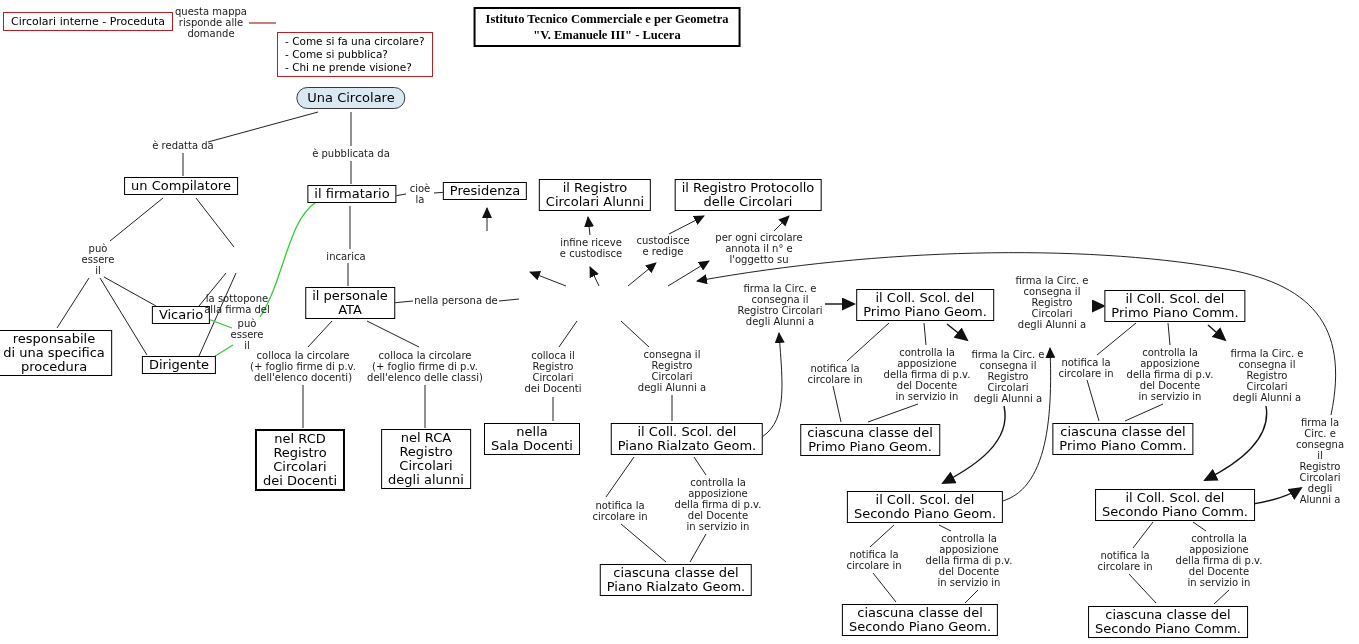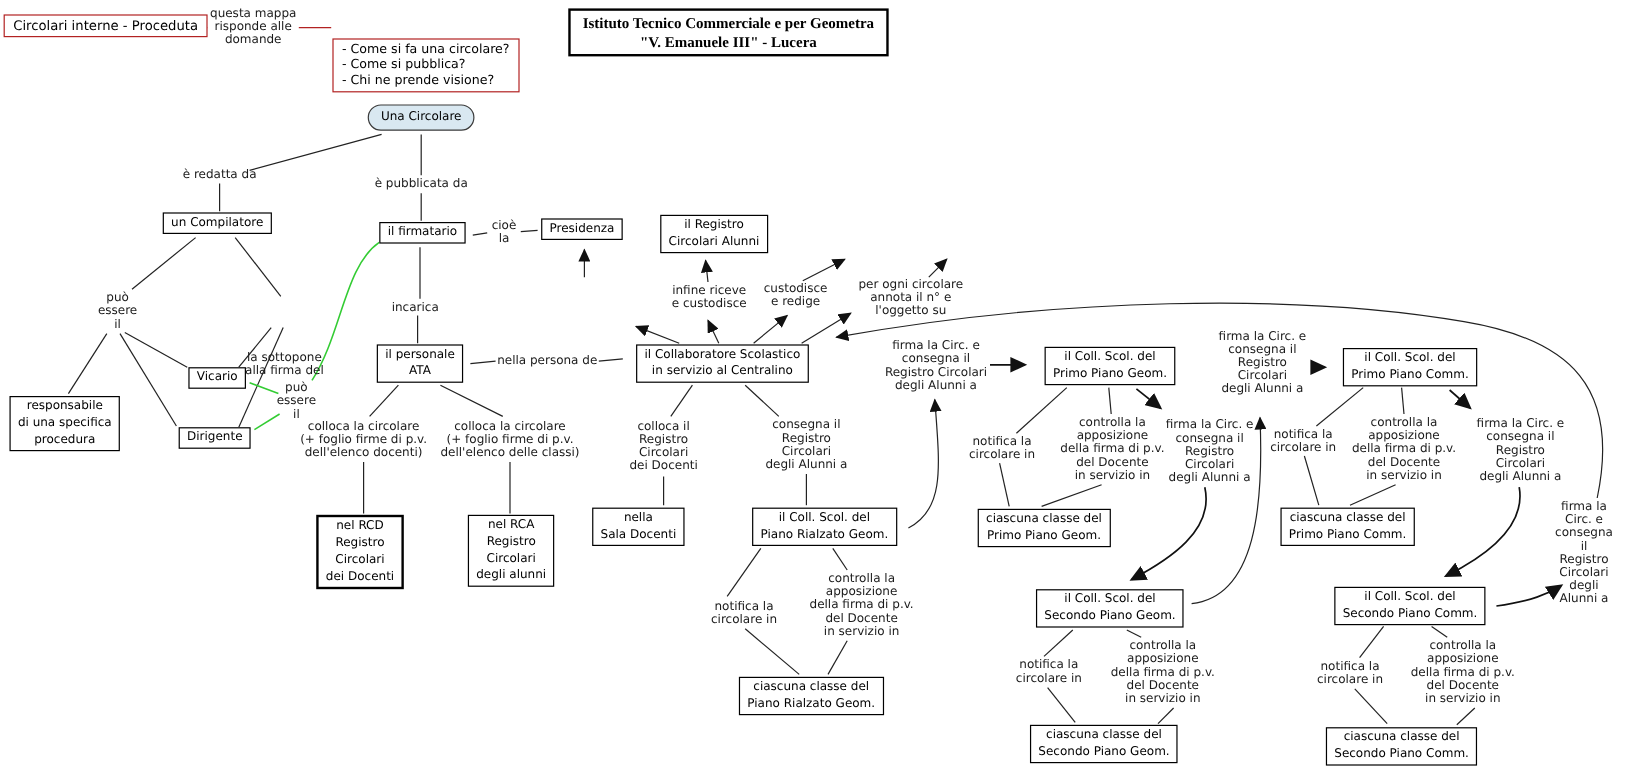--- a/index.html
+++ b/index.html
@@ -1,20 +1,20 @@
 <!DOCTYPE html>
 <html><head>
 <meta charset="utf-8">
 <style>
   html,body{margin:0;padding:0;background:#fff;}
   .canvas{position:relative;width:1359px;height:644px;background:#ffffff;
           font-family:"DejaVu Sans","Liberation Sans",sans-serif;overflow:hidden;}
   svg.wires{position:absolute;left:0;top:0;z-index:1;}
   .node{position:absolute;transform:translateX(-50%);background:#fff;border:1px solid #000;
-        padding:1px 6px;font-size:10px;line-height:14px;text-align:center;
+        padding:1px 6px;font-size:13px;line-height:14px;text-align:center;
         white-space:pre-line;z-index:2;color:#000;}
   .thick{border-width:2px;}
   .round{border-radius:12px;background:#d9e8f1;border:1.4px solid #3a3a3a;padding:3px 10px;}
   .lbl{position:absolute;transform:translateX(-50%);font-size:10px;line-height:11px;
        text-align:center;white-space:pre-line;z-index:2;color:#1a1a1a;}
   .redbox{position:absolute;background:#fff;border:1px solid #b22222;z-index:2;
           font-size:11px;line-height:13px;padding:2px 7px;white-space:pre-line;color:#000;}
   .q{font-size:10.5px;text-align:left;}
   .school{position:absolute;transform:translateX(-50%);background:#fff;border:2px solid #000;
           font-family:"Liberation Serif","DejaVu Serif",serif;font-weight:bold;
@@ -134,24 +134,24 @@
   <div class="node" style="left:181px;top:177px;">un Compilatore</div>
   <div class="node" style="left:352px;top:185px;">il firmatario</div>
   <div class="node" style="left:485px;top:182px;">Presidenza</div>
   <div class="node" style="left:181px;top:306px;">Vicario</div>
   <div class="node" style="left:179px;top:356px;">Dirigente</div>
   <div class="node" style="left:54px;top:330px;">responsabile
 di una specifica
 procedura</div>
   <div class="node" style="left:350px;top:287px;">il personale
 ATA</div>
-  <div class="node" style="left:602px;top:287px;">il Collaboratore Scolastico
-in servizio al Centralino</div>
   <div class="node" style="left:595px;top:179px;text-align:center;">il Registro
 Circolari Alunni</div>
+  <div class="node" style="left:748px;top:179px;">il Registro Protocollo
+delle Circolari</div>
   <div class="node thick" style="left:300px;top:429px;">nel RCD
 Registro
 Circolari
 dei Docenti</div>
   <div class="node" style="left:426px;top:429px;">nel RCA
 Registro
 Circolari
 degli alunni</div>
   <div class="node" style="left:532px;top:423px;">nella
 Sala Docenti</div>

